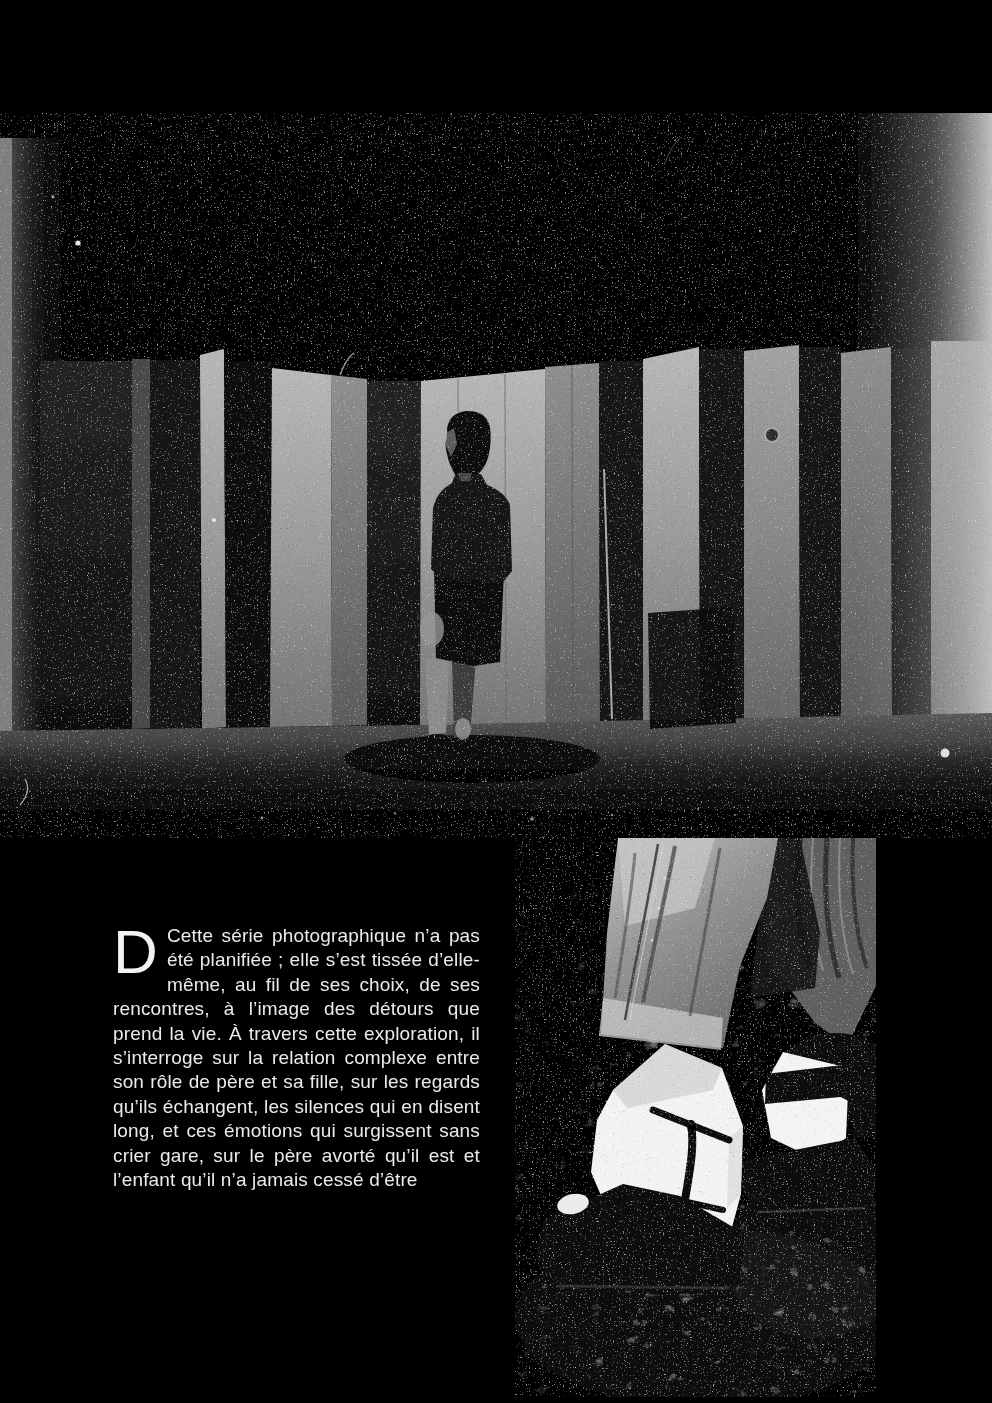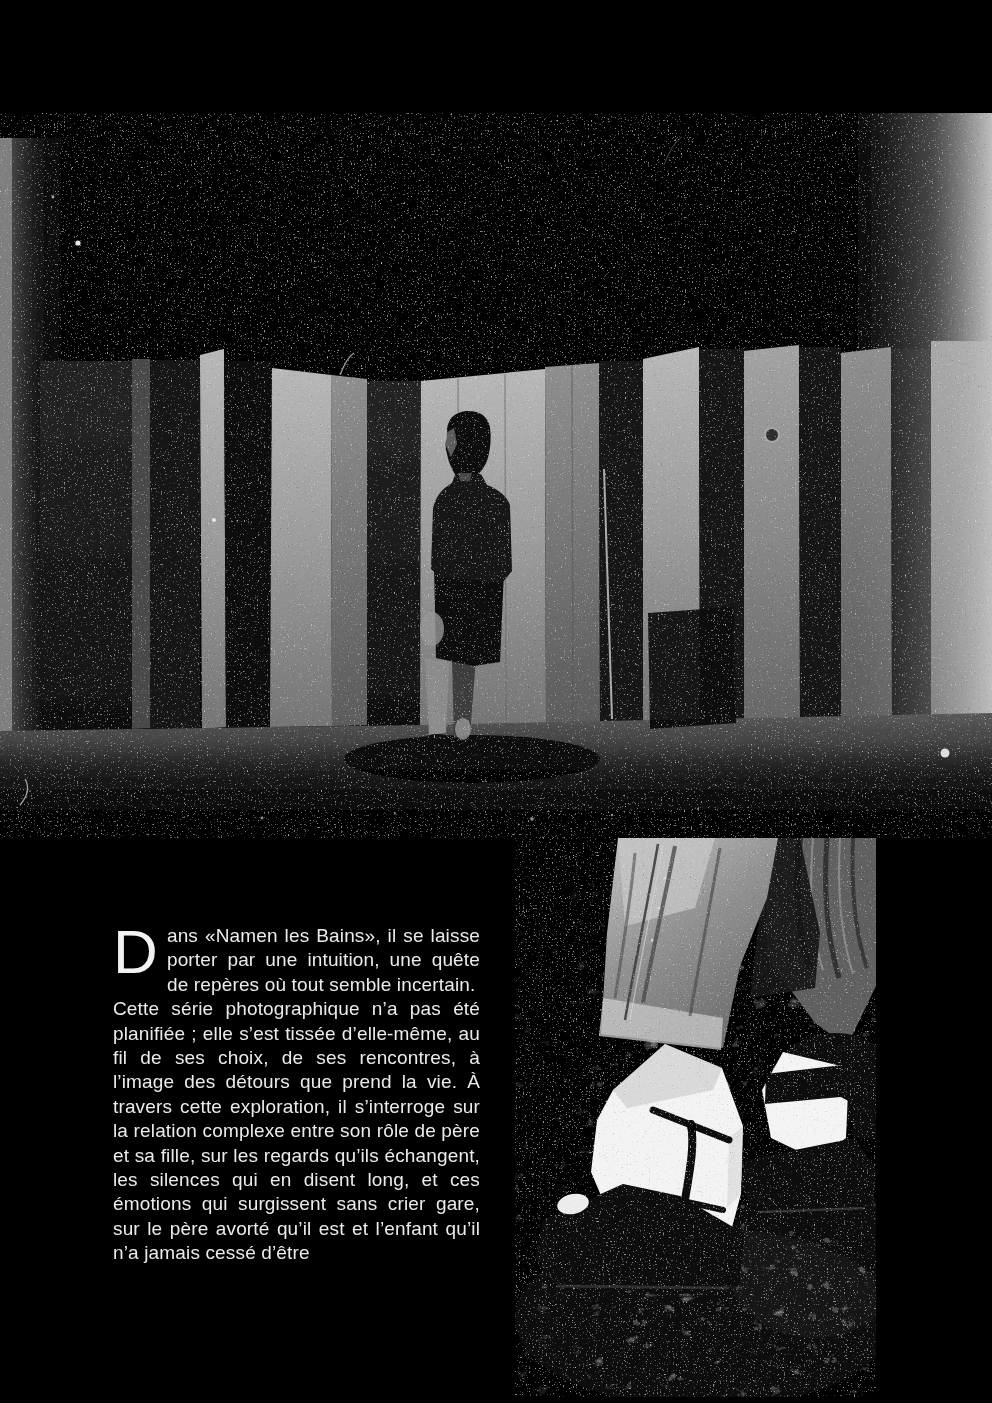--- a/index.html
+++ b/index.html
@@ -234,18 +234,18 @@
           <polygon points="340,230 361,235 361,300 338,300" fill="#0e0e0e"></polygon>
           <polygon points="230,322 340,300 361,330 358,374 242,382 226,348" fill="#090909"></polygon>
           <path d="M244,374 L350,370" stroke="#424242" stroke-width="2.5" fill="none" opacity="0.8"></path>
         </g>
       </g>
     </svg>
   </figure>
 
   <section class="text-block">
     <p class="para1">
-      <span class="dropcap">D</span><span>ans «Namen les Bains», il se laisse porter par une intuition, une quête de repères où tout semble incertain.</span>
+      <span class="dropcap">D</span>
     </p>
     <p class="para2">Cette série photographique n’a pas été planifiée ; elle s’est tissée d’elle-même, au fil de ses choix, de ses rencontres, à l’image des détours que prend la vie. À travers cette exploration, il s’interroge sur la relation complexe entre son rôle de père et sa fille, sur les regards qu’ils échangent, les silences qui en disent long, et ces émotions qui surgissent sans crier gare, sur le père avorté qu’il est et l’enfant qu’il n’a jamais cessé d’être</p>
   </section>
 
 </div>
 
 </body></html>

